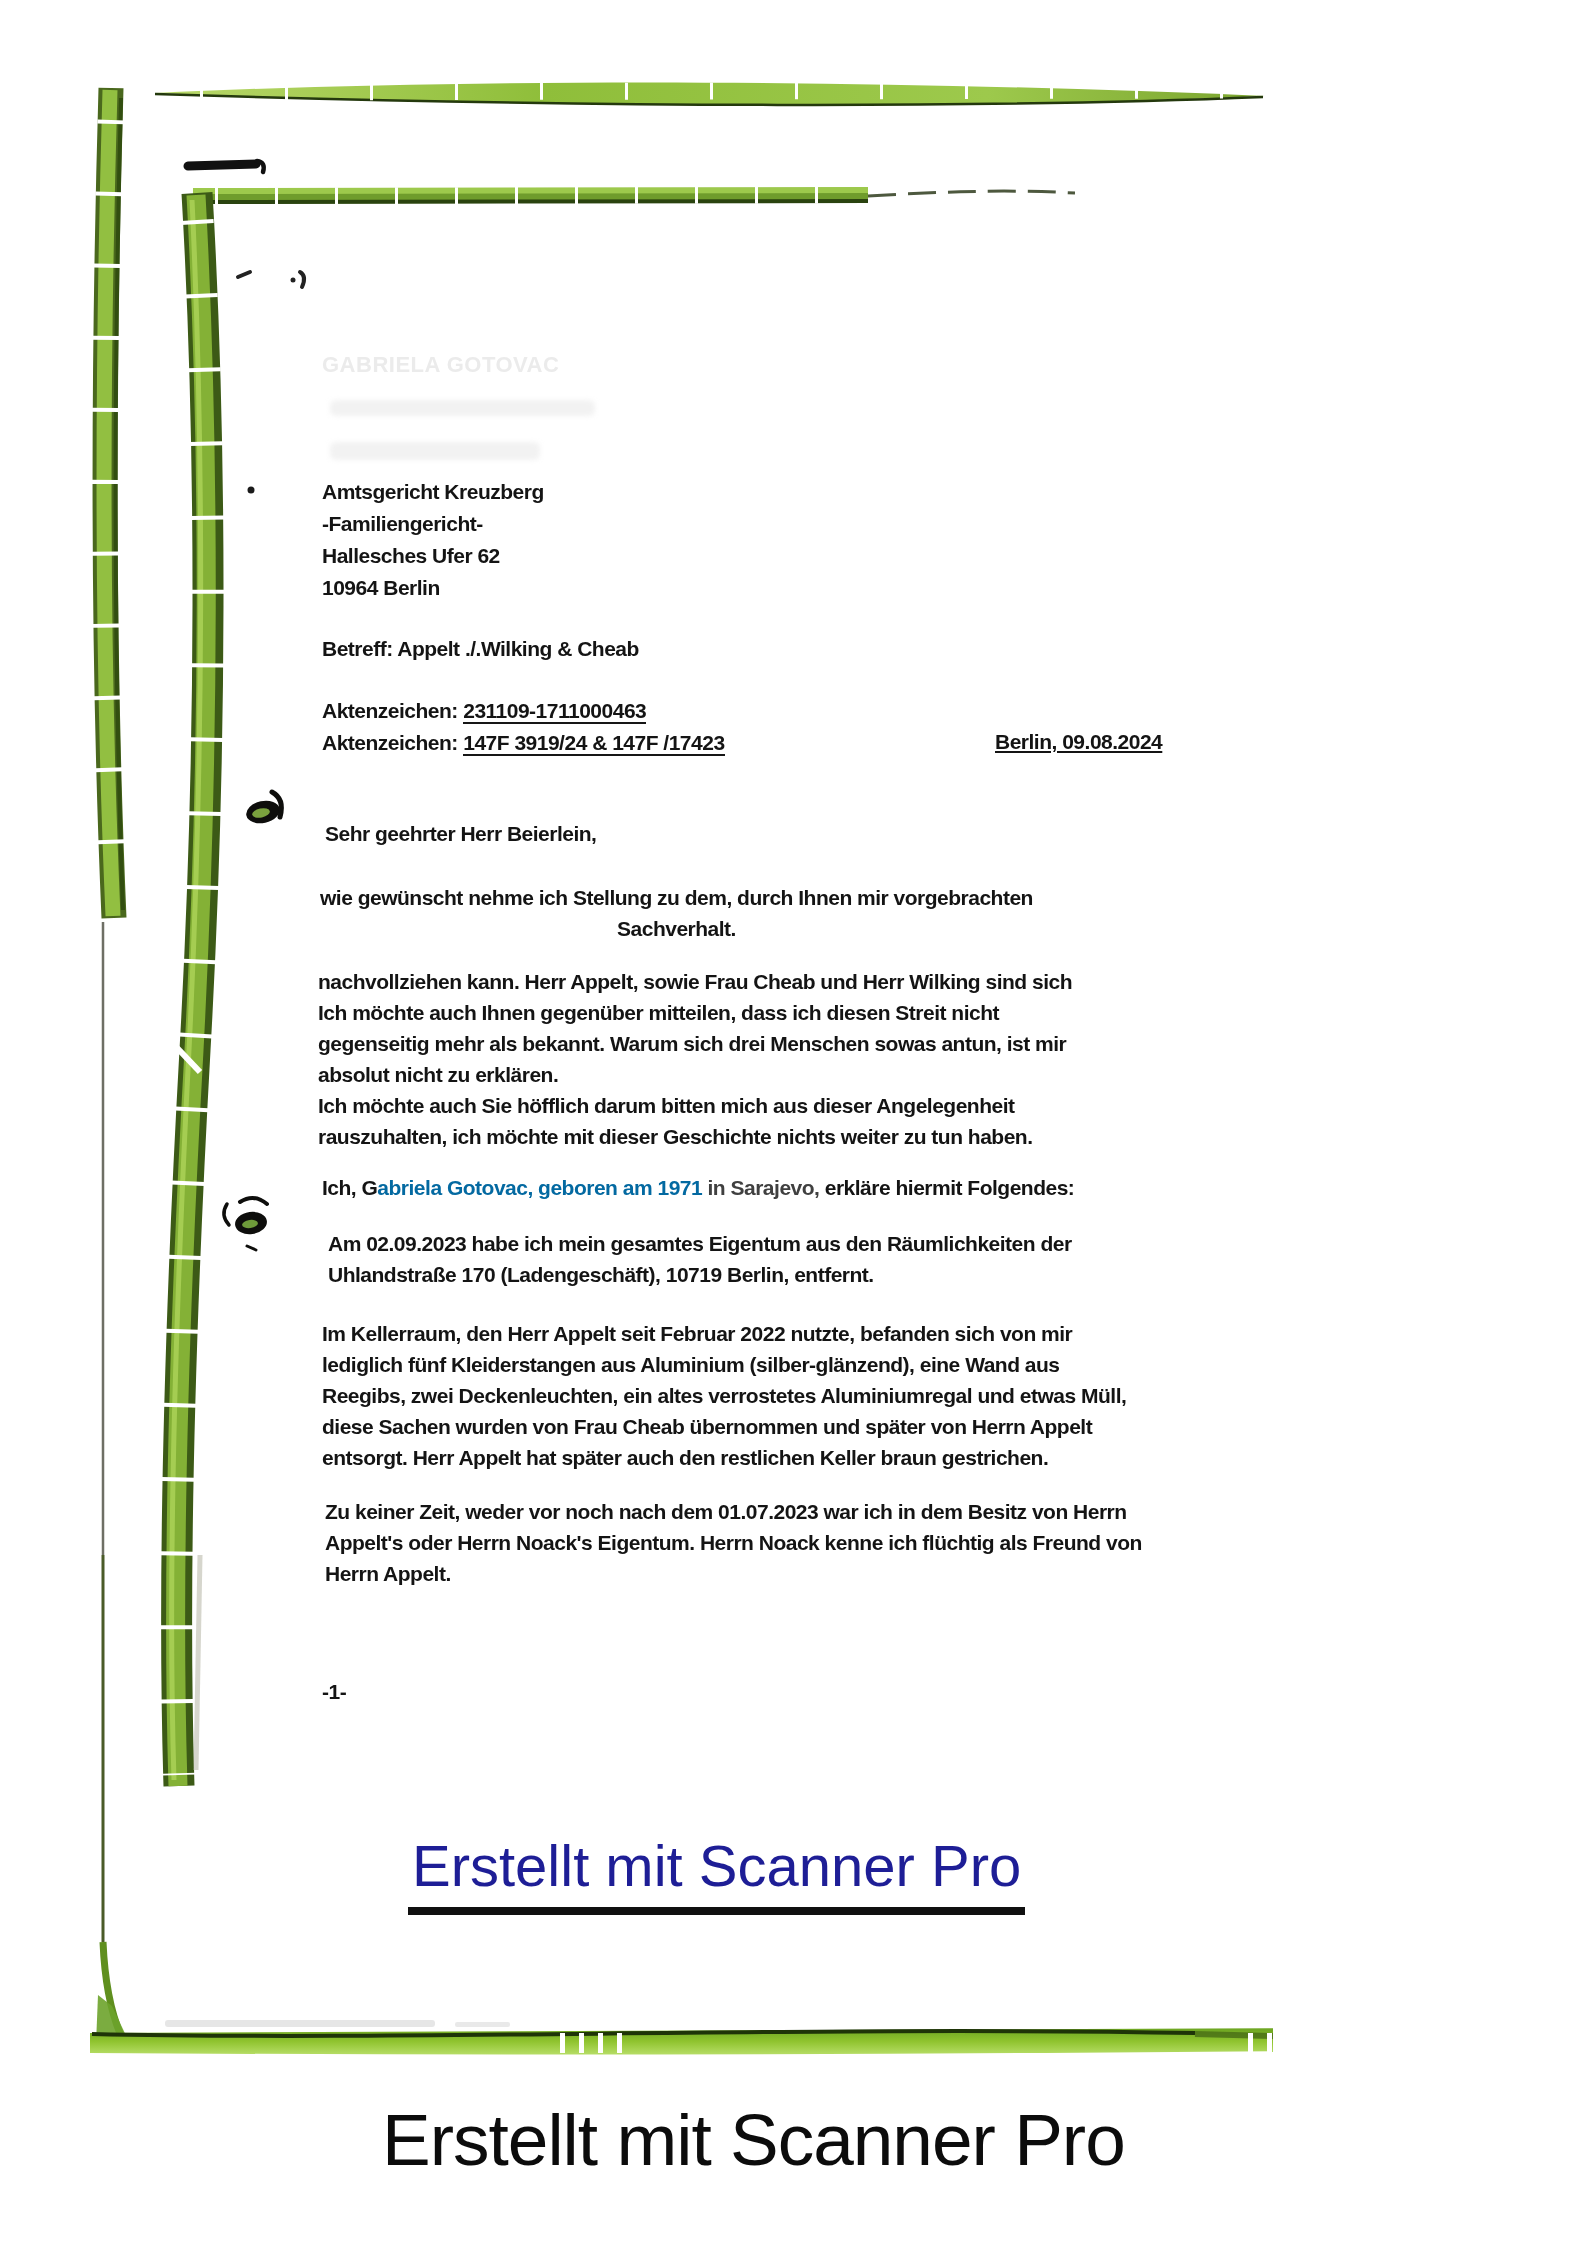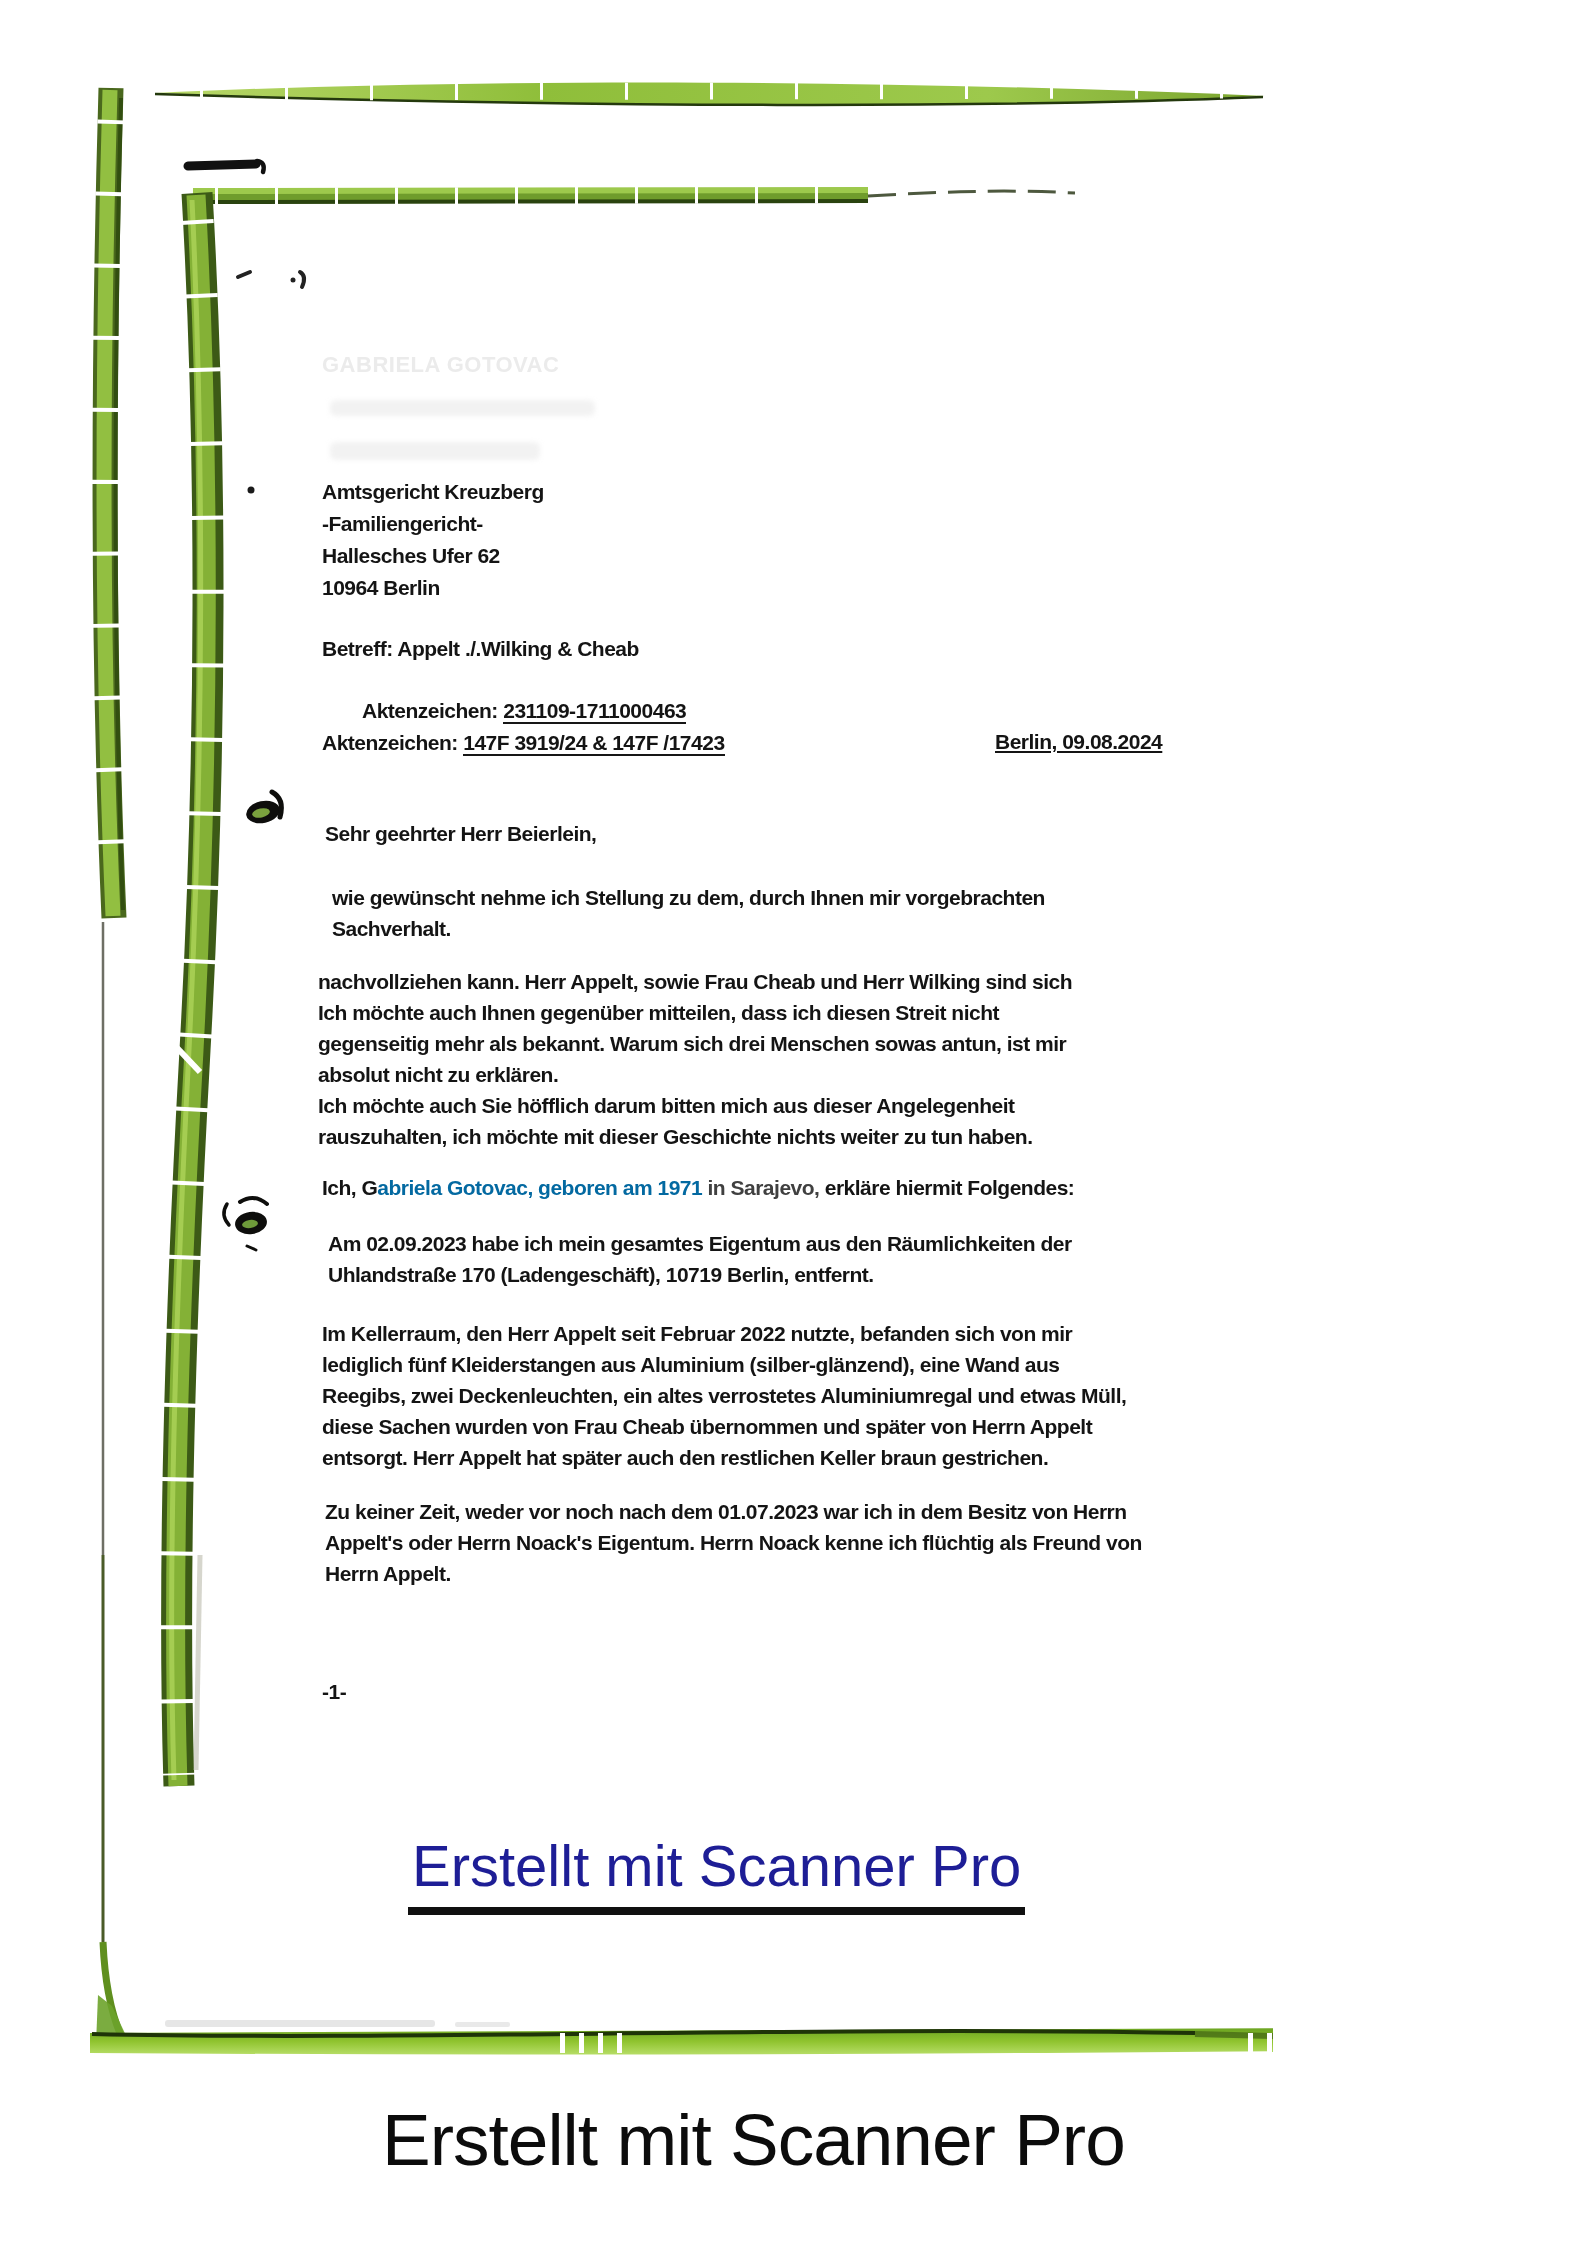--- a/index.html
+++ b/index.html
@@ -147,32 +147,32 @@
 
   <div class="txt" style="left:322px;top:476px;">
       <div class="tl">Amtsgericht Kreuzberg</div>
       <div class="tl">-Familiengericht-</div>
       <div class="tl">Hallesches Ufer 62</div>
       <div class="tl">10964 Berlin</div>
     </div>
 
   <div class="txt" style="left:322px;top:633px;">Betreff: Appelt ./.Wilking &amp; Cheab</div>
 
-  <div class="txt" style="left:322px;top:695px;margin-left:40px;">
+  <div class="txt" style="left:322px;top:695px;">
     <span>Aktenzeichen: </span><span class="u">231109-1711000463</span>
   </div>
   <div class="txt" style="left:322px;top:727px;">
     <span>Aktenzeichen: </span><span class="u">147F 3919/24 &amp; 147F /17423</span>
   </div>
 
   <div class="txt datep">Berlin, 09.08.2024</div>
 
   <div class="txt" style="left:325px;top:818px;">Sehr geehrter Herr Beierlein,</div>
 
-  <div class="txt para" style="left:332px;top:882px;">
+  <div class="txt para" style="left:320px;top:882px;text-align:center;">
       <div class="tl">wie gewünscht nehme ich Stellung zu dem, durch Ihnen mir vorgebrachten</div>
       <div class="tl">Sachverhalt.</div>
     </div>
 
   <div class="txt para" style="left:318px;top:966px;">
       <div class="tl">nachvollziehen kann. Herr Appelt, sowie Frau Cheab und Herr Wilking sind sich</div>
       <div class="tl">Ich möchte auch Ihnen gegenüber mitteilen, dass ich diesen Streit nicht</div>
       <div class="tl">gegenseitig mehr als bekannt. Warum sich drei Menschen sowas antun, ist mir</div>
       <div class="tl">absolut nicht zu erklären.</div>
       <div class="tl">Ich möchte auch Sie höfflich darum bitten mich aus dieser Angelegenheit</div>

